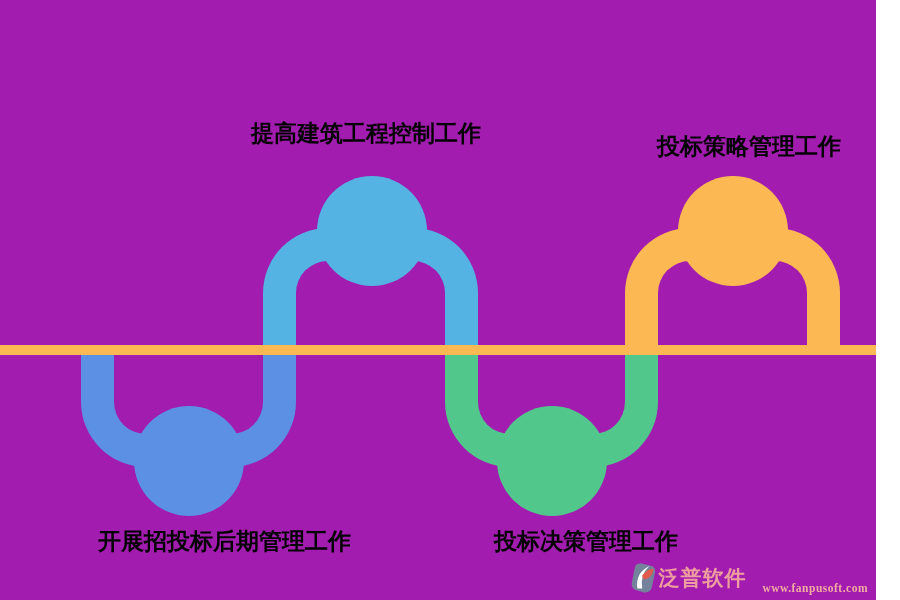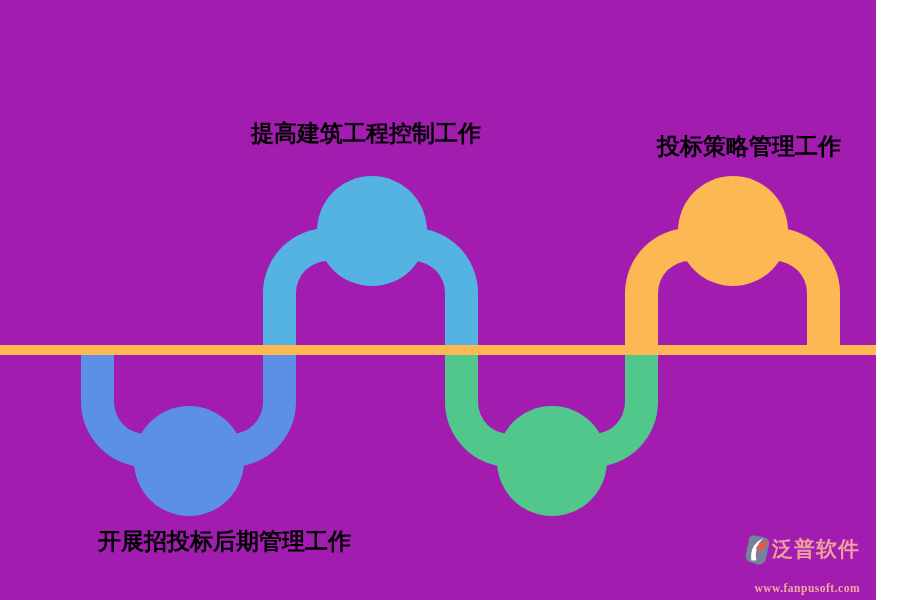--- a/index.html
+++ b/index.html
@@ -42,22 +42,22 @@
     position:absolute; z-index:7; color:#000;
     font-size:23px; font-weight:bold; line-height:1.1; white-space:nowrap;
   }
   .label-1 { left:251px; top:121px; }
   .label-4 { left:657px; top:134px; }
   .label-2 { left:98px; top:529px; }
   .label-3 { left:494px; top:529px; }
 
   
   .watermark {
-    position:absolute; right:16px; bottom:6px; z-index:8;
-    display:flex; flex-direction:column; align-items:flex-end;
+    position:absolute; right:8px; bottom:6px; z-index:8;
+    display:flex; align-items:flex-end;gap:16px;
   }
   .brand-row { display:flex; align-items:center; gap:2px; }
   .brand-name {
     font-size:21px; font-weight:bold; color:#EE9E9E; letter-spacing:1px;
     line-height:1;
   }
   .brand-url {
     font-size:11.5px; font-weight:bold; color:#F2ACA1; letter-spacing:0.5px;
     margin-top:17px; line-height:1;
   }
@@ -75,20 +75,21 @@
 
   <div class="axis"></div>
 
   <div class="node-circle circle-1"></div>
   <div class="node-circle circle-2"></div>
   <div class="node-circle circle-3"></div>
   <div class="node-circle circle-4"></div>
 
   <div class="node-label label-1">提高建筑工程控制工作</div>
   <div class="node-label label-2">开展招投标后期管理工作</div>
+  <div class="node-label label-3">投标决策管理工作</div>
   <div class="node-label label-4">投标策略管理工作</div>
 
   <div class="watermark">
     <div class="brand-row">
       <svg class="logo-icon" width="26" height="32" viewBox="0 0 32 40" aria-hidden="true">
         <path d="M6 6 Q8 1 14 2 L27 5 Q32 7 31 13 L27 32 Q25 39 17 38 L7 35 Q1 33 2 26 Z" fill="#75829B"></path>
         <path d="M9 33 Q6 14 24 5 Q12 16 15 33 Z" fill="#FFFFFF"></path>
         <path d="M15 17 Q23 7 29 9 Q28 19 18 22 Q15 21 15 17 Z" fill="#E25A4B"></path>
       </svg>
       <span class="brand-name">泛普软件</span>

